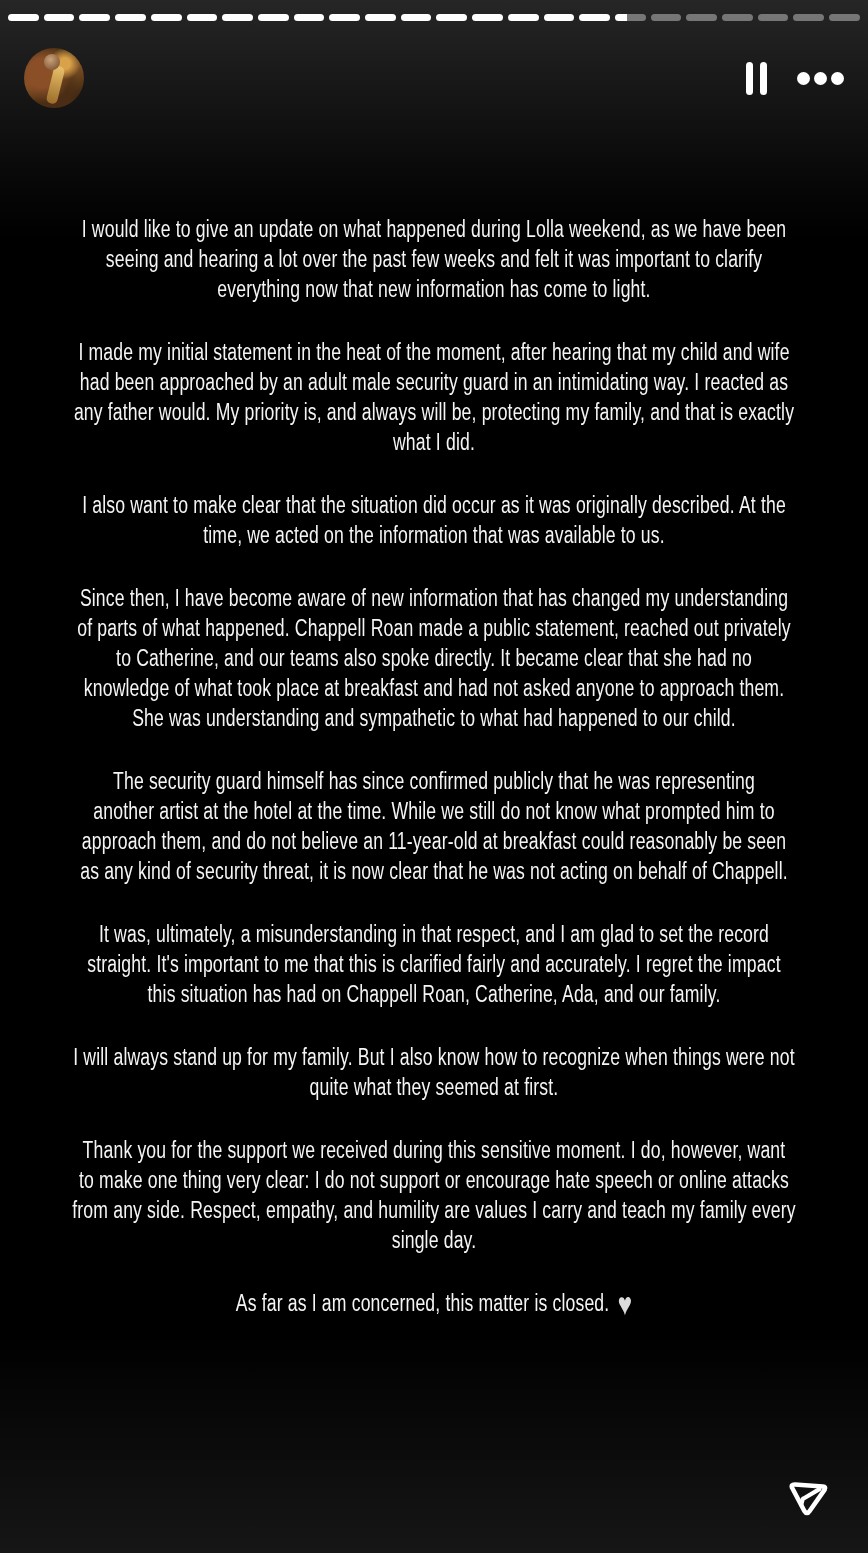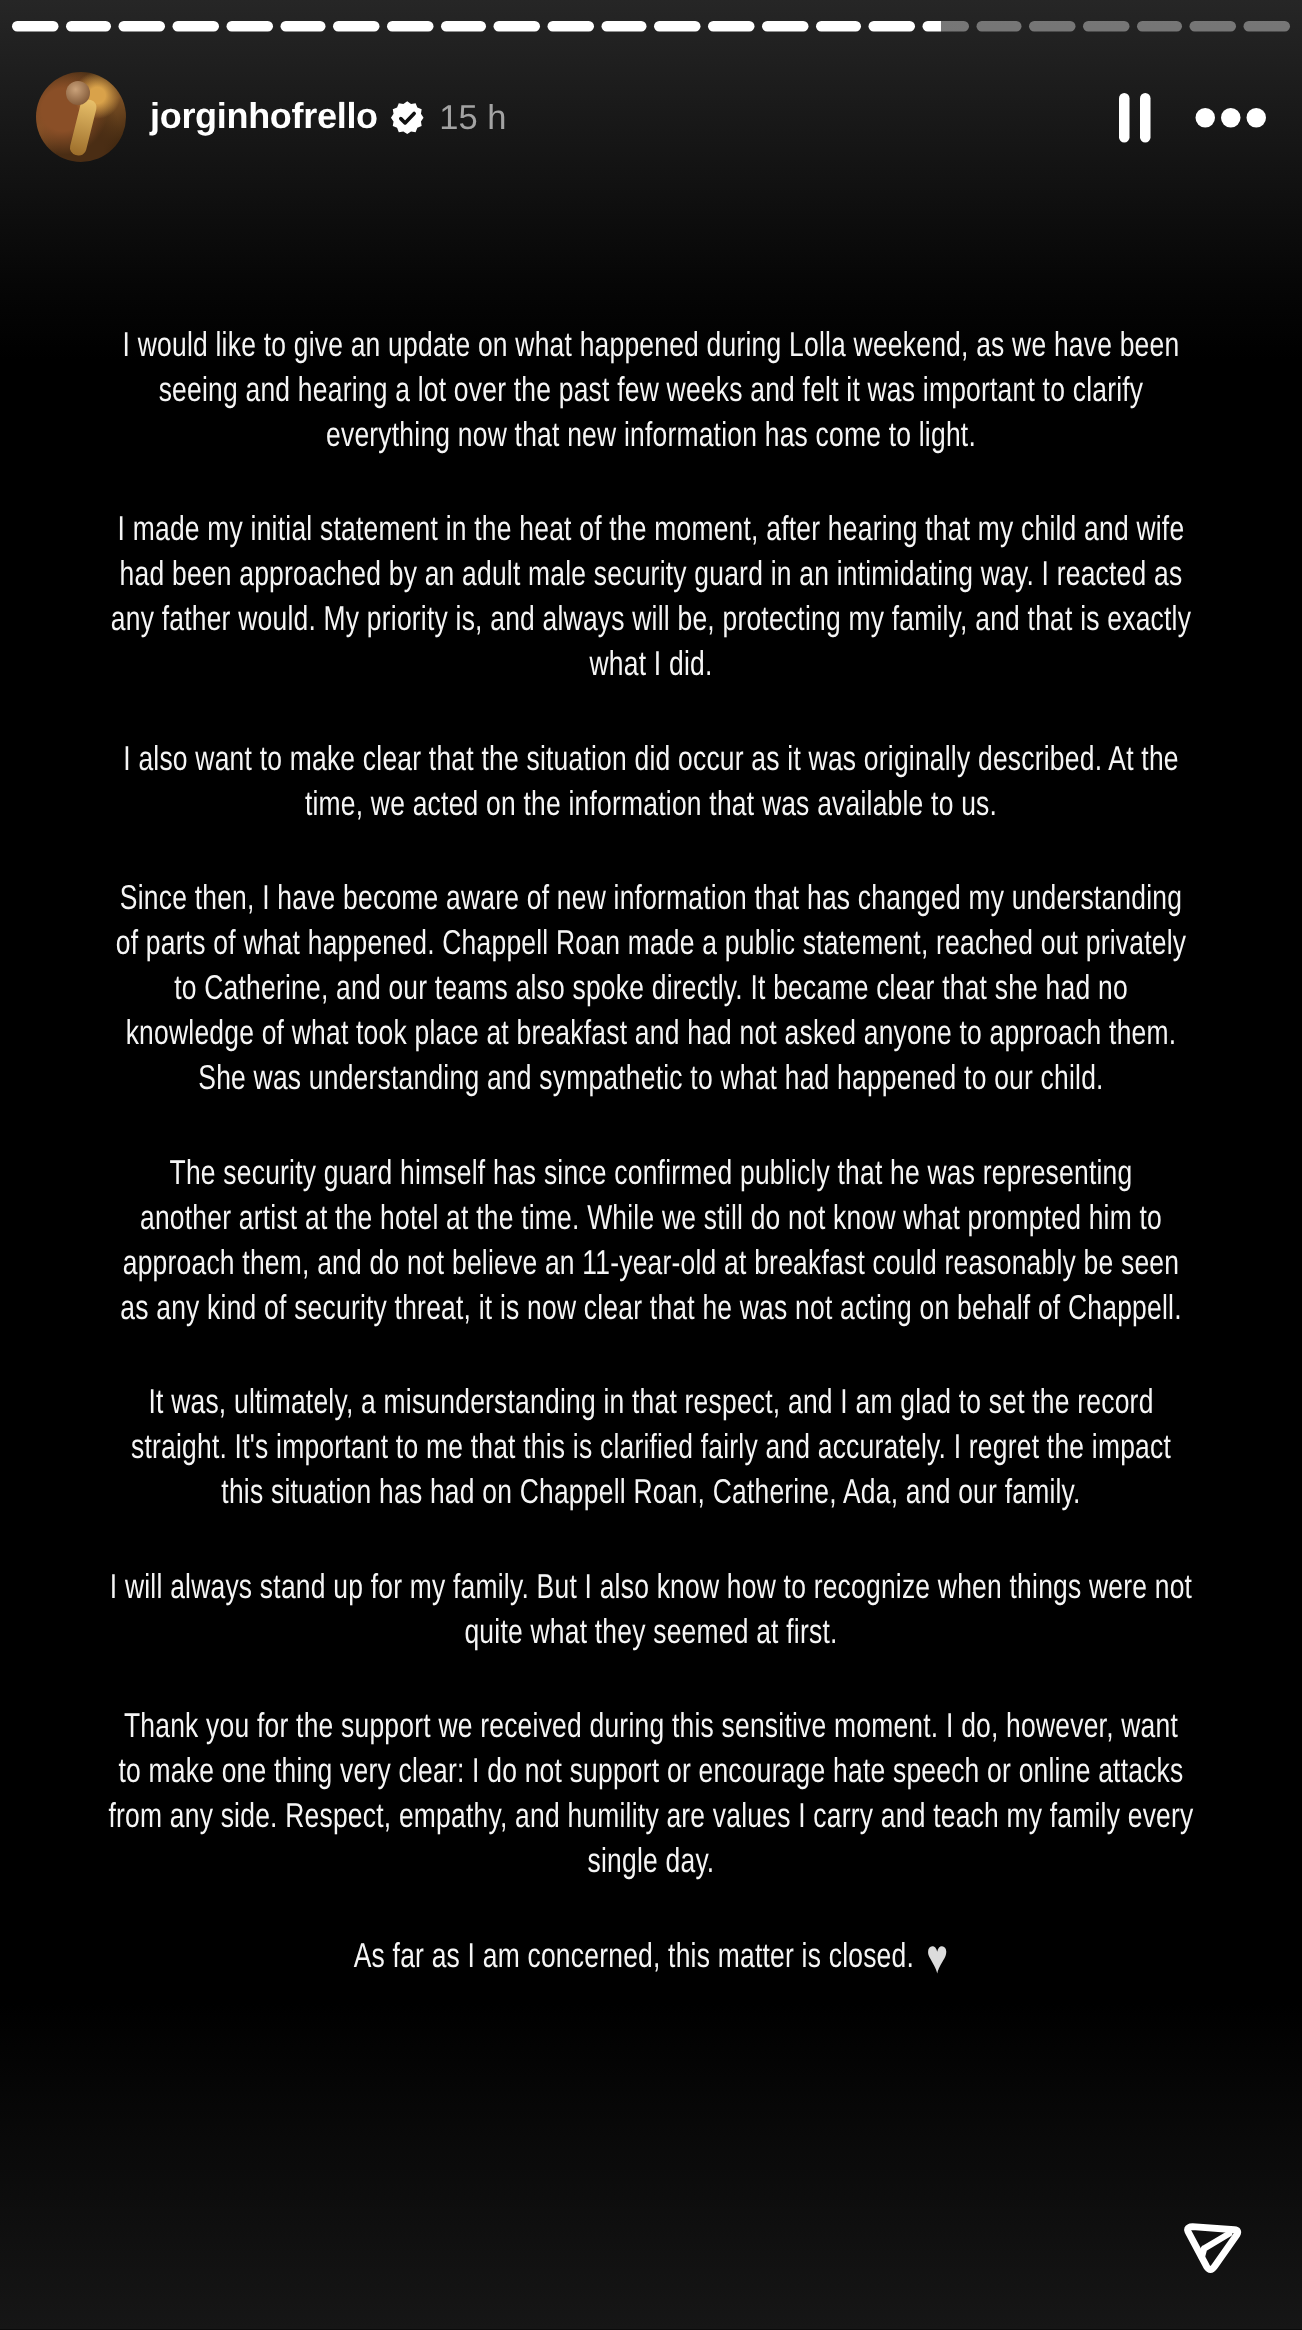--- a/index.html
+++ b/index.html
@@ -75,28 +75,20 @@
     <i class="seg"></i>
     <i class="seg"></i>
     <i class="seg"></i>
     <i class="seg"></i>
     <i class="seg"></i>
     <i class="seg"></i>
   </div>
 
 <div class="header">
   <div class="avatar"></div>
-  <div class="uname-row">
-    <span class="username">jorginhofrello</span>
-    <svg class="badge" viewBox="0 0 40 40" aria-hidden="true">
-      <path d="M20 1l4.4 3 5.3-.8 2 5 5 2-.8 5.3 3 4.5-3 4.4.8 5.3-5 2-2 5-5.3-.8-4.4 3-4.5-3-5.3.8-2-5-5-2 .9-5.3-3-4.4 3-4.5-.9-5.3 5-2 2-5 5.3.9z" fill="#ffffff"></path>
-      <path d="M12.5 21l5 5 10.5-11" stroke="#101010" stroke-width="4.2" fill="none" stroke-linecap="round" stroke-linejoin="round"></path>
-    </svg>
-    <span class="timestamp">15 h</span>
-  </div>
   <div class="header-actions">
     <div class="pause-btn" title="Pause">
       <i></i>
         <i></i>
     </div>
     <div class="more-btn" title="More options">
       <i></i>
         <i></i>
         <i></i>
     </div>

